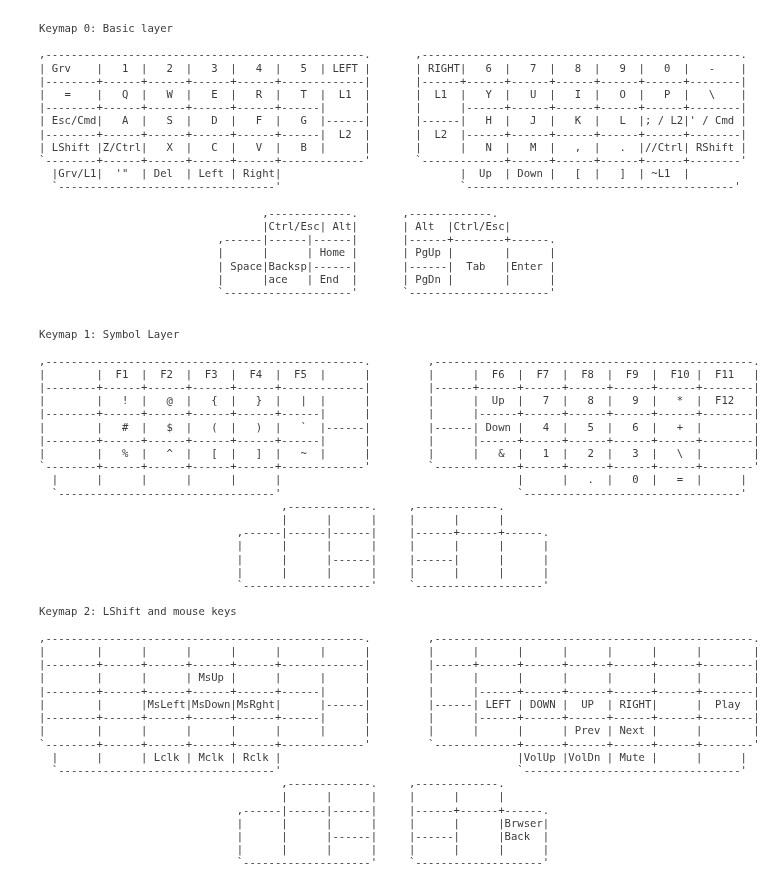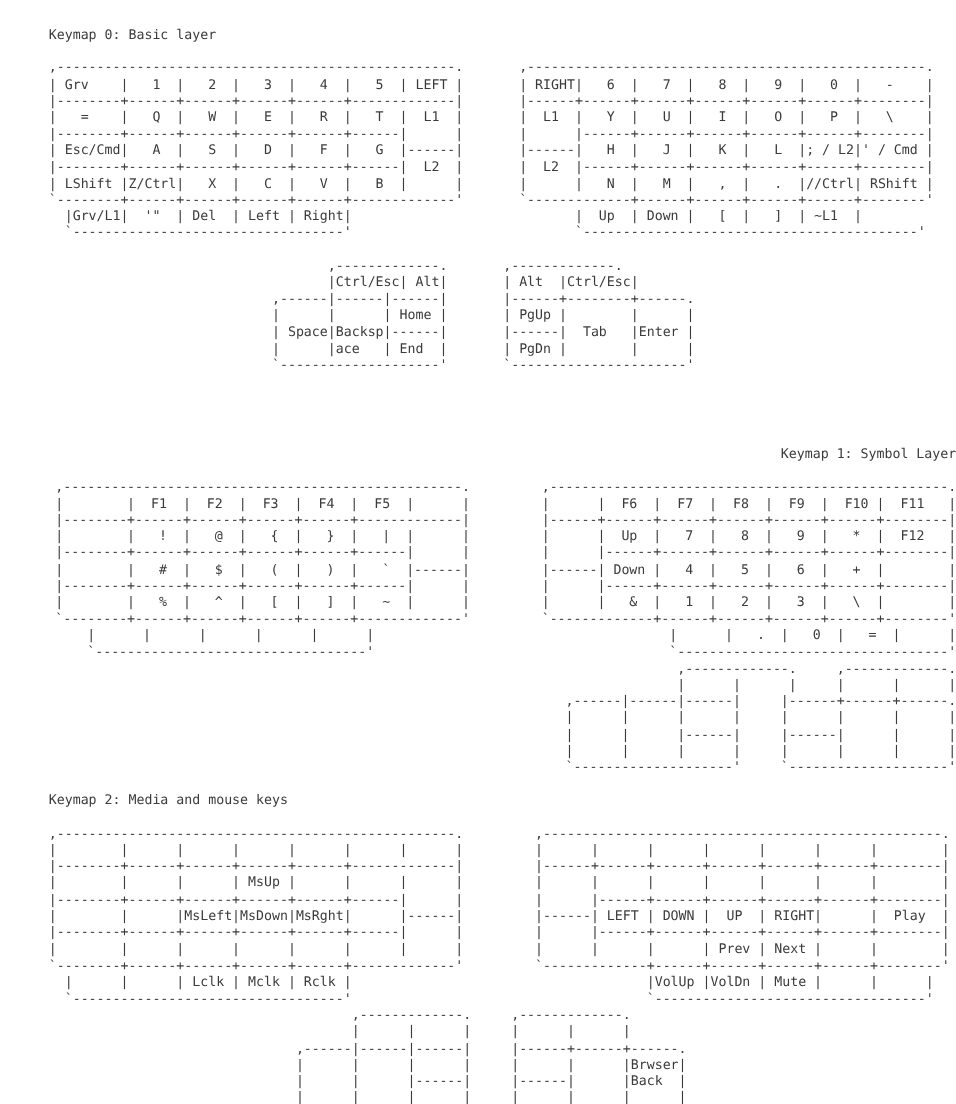--- a/index.html
+++ b/index.html
@@ -11,21 +11,21 @@
     box-sizing: border-box;
     width: 765px;
     min-height: 883px;
     padding: 22px 0 0 39px;
     font-family: "DejaVu Sans Mono", "Liberation Mono", monospace;
     font-size: 10.6px;
     line-height: 13.2px;
     color: #3b3b3b;
   }
   .sec { margin: 0; }
-  .sec--gap-large { margin-top: 58px; text-align: right; } 
+  .sec--gap-large { margin-top: 29px; } 
   .sec--gap-small { margin-top: 13.2px; } 
   .keymap-title {
     margin: 0 0 13.2px 0;   
     white-space: pre;
     font: inherit;
     color: inherit;
   }
   pre.keymap-art {
     margin: 0;
     font: inherit;
@@ -77,21 +77,21 @@
                                       ,-------------.     ,-------------.
                                       |      |      |     |      |      |
                                ,------|------|------|     |------+------+------.
                                |      |      |      |     |      |      |      |
                                |      |      |------|     |------|      |      |
                                |      |      |      |     |      |      |      |
                                `--------------------'     `--------------------'</pre>
   </div>
 
   <div class="sec sec--gap-small">
-    <div class="keymap-title">Keymap 2: Media and mouse keys</div>
+    <div class="keymap-title">Keymap 2: LShift and mouse keys</div>
     <pre class="keymap-art">,--------------------------------------------------.         ,--------------------------------------------------.
 |        |      |      |      |      |      |      |         |      |      |      |      |      |      |        |
 |--------+------+------+------+------+-------------|         |------+------+------+------+------+------+--------|
 |        |      |      | MsUp |      |      |      |         |      |      |      |      |      |      |        |
 |--------+------+------+------+------+------|      |         |      |------+------+------+------+------+--------|
 |        |      |MsLeft|MsDown|MsRght|      |------|         |------| LEFT | DOWN |  UP  | RIGHT|      |  Play  |
 |--------+------+------+------+------+------|      |         |      |------+------+------+------+------+--------|
 |        |      |      |      |      |      |      |         |      |      |      | Prev | Next |      |        |
 `--------+------+------+------+------+-------------'         `-------------+------+------+------+------+--------'
   |      |      | Lclk | Mclk | Rclk |                                     |VolUp |VolDn | Mute |      |      |

